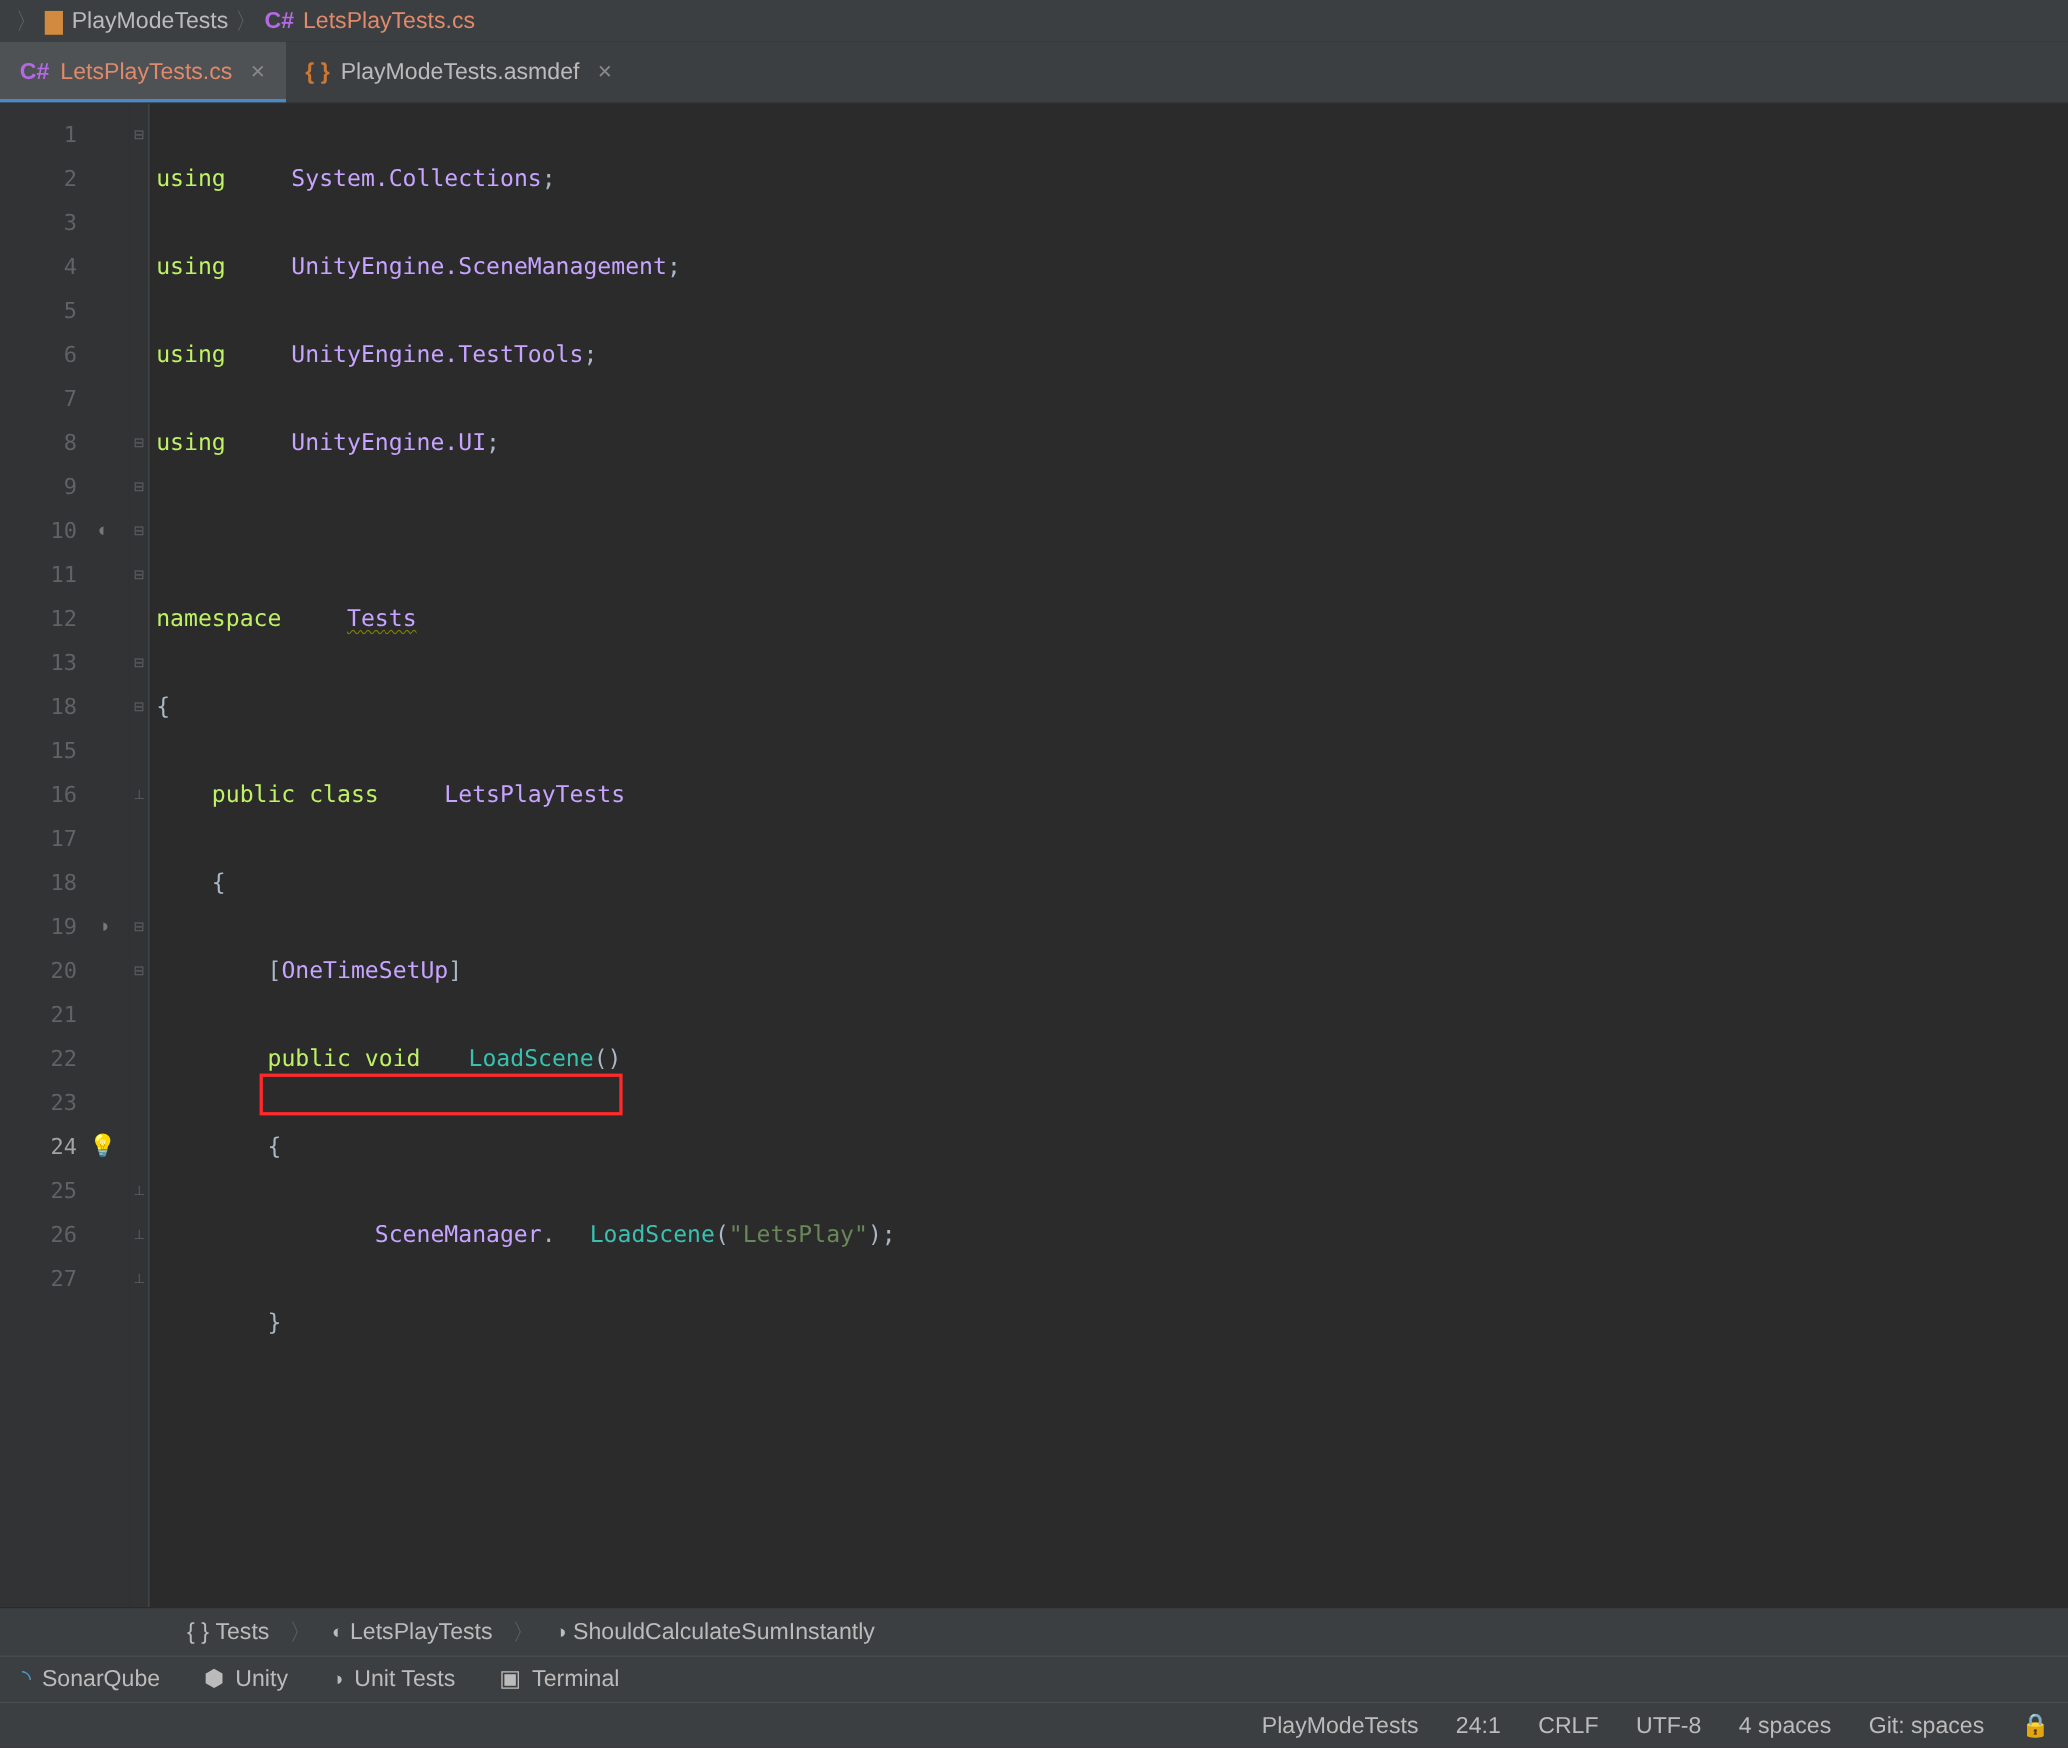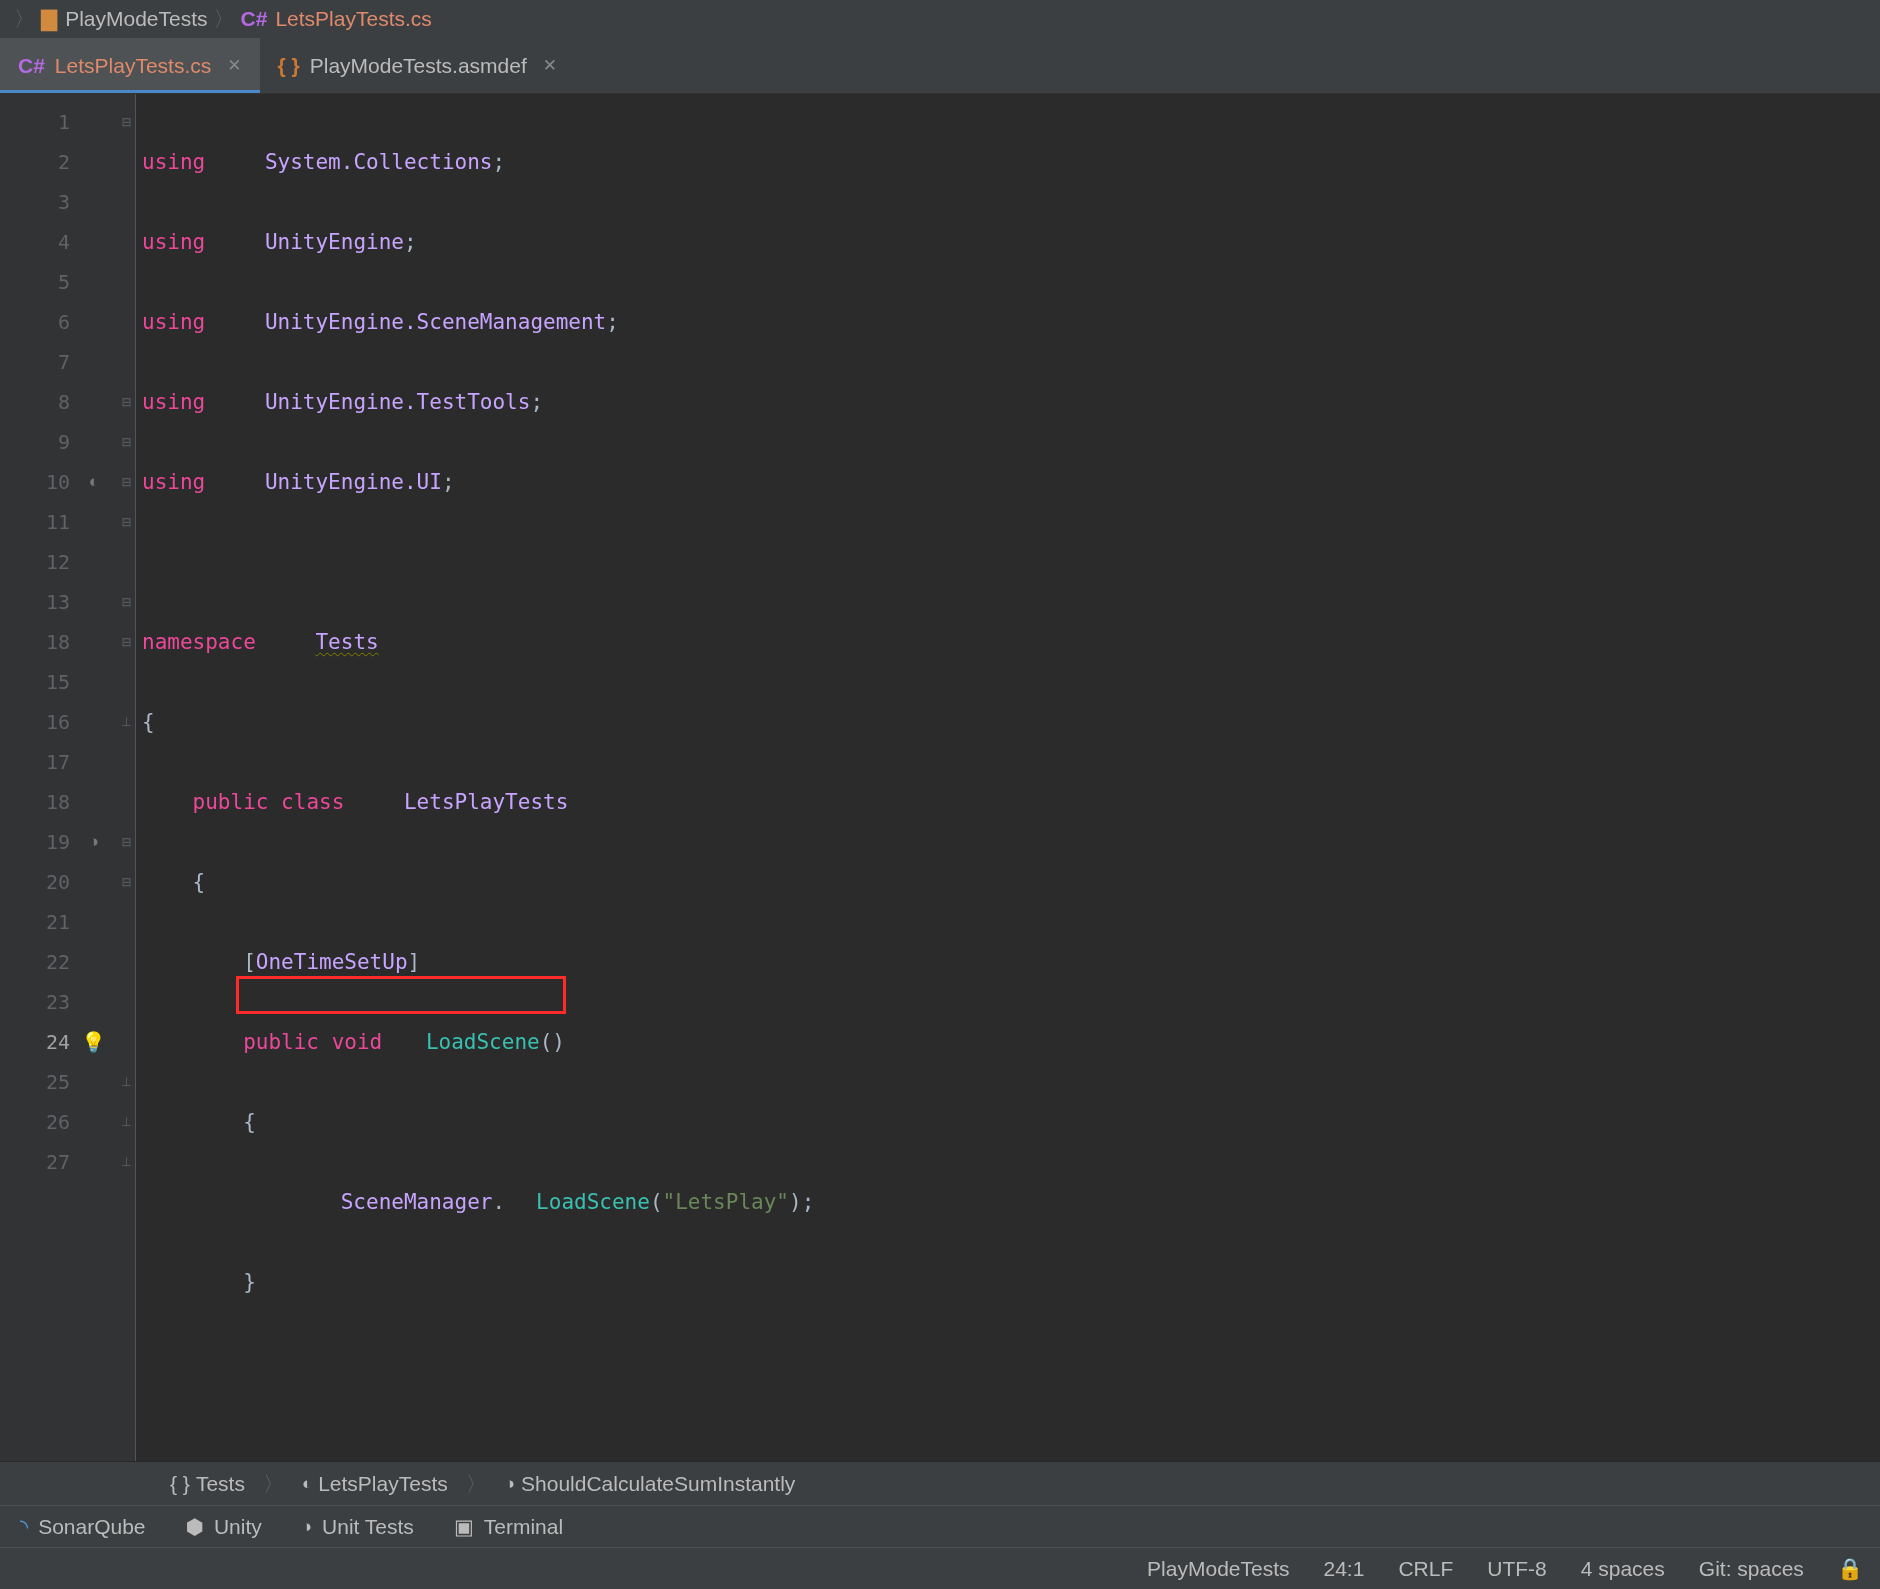--- a/index.html
+++ b/index.html
@@ -85,21 +85,21 @@
   flex: 1;
   padding: 8px 0 8px 6px;
   font-family: 'Consolas', 'Menlo', monospace;
   font-size: 21px;
   line-height: 40px;
   white-space: pre;
   position: relative;
   background: #2b2b2b;
 }
 .code-line { height: 40px; }
-.kw { color: #ec4899; }
+.kw { color: #bef264; }
 .type { color: #c7a4ff; margin-left: 47px; }
 .mthd { color: #38c1b0; margin-left: 31px; }
 .str { color: #6a8759; }
 .attr { color: #c7a4ff; }
 .wavy { text-decoration: underline wavy #808000 1px; text-underline-offset: 3px; }
 .red-box {
   position: absolute;
   border: 3px solid #ff2b2b;
   top: 882px;
   left: 100px;
@@ -258,21 +258,20 @@
     <span class="fold-mark">&nbsp;</span>
       <span class="fold-mark">&nbsp;</span>
       <span class="fold-mark">&nbsp;</span>
       <span class="fold-mark">&nbsp;</span>
     <span class="fold-mark">⊥</span>
     <span class="fold-mark">⊥</span>
     <span class="fold-mark">⊥</span>
   </div>
   <div class="code">
 <div class="code-line"><span class="kw">using</span> <span class="type">System.Collections</span><span>;</span></div>
-<div class="code-line"><span class="kw">using</span> <span class="type">UnityEngine</span><span>;</span></div>
 <div class="code-line"><span class="kw">using</span> <span class="type">UnityEngine.SceneManagement</span><span>;</span></div>
 <div class="code-line"><span class="kw">using</span> <span class="type">UnityEngine.TestTools</span><span>;</span></div>
 <div class="code-line"><span class="kw">using</span> <span class="type">UnityEngine.UI</span><span>;</span></div>
 <div class="code-line"></div>
 <div class="code-line"><span class="kw">namespace</span> <span class="type wavy">Tests</span></div>
 <div class="code-line"><span>{</span></div>
 <div class="code-line">    <span class="kw">public</span> <span class="kw">class</span> <span class="type">LetsPlayTests</span></div>
 <div class="code-line">    <span>{</span></div>
 <div class="code-line">        <span>[</span><span class="attr">OneTimeSetUp</span><span>]</span></div>
 <div class="code-line">        <span class="kw">public</span> <span class="kw">void</span> <span class="mthd">LoadScene</span><span>()</span></div>

